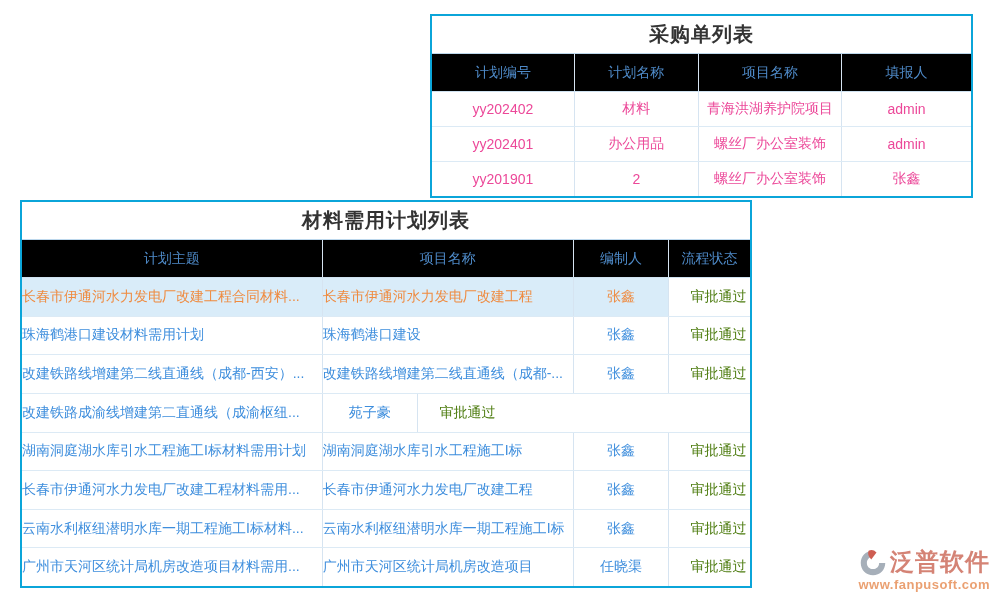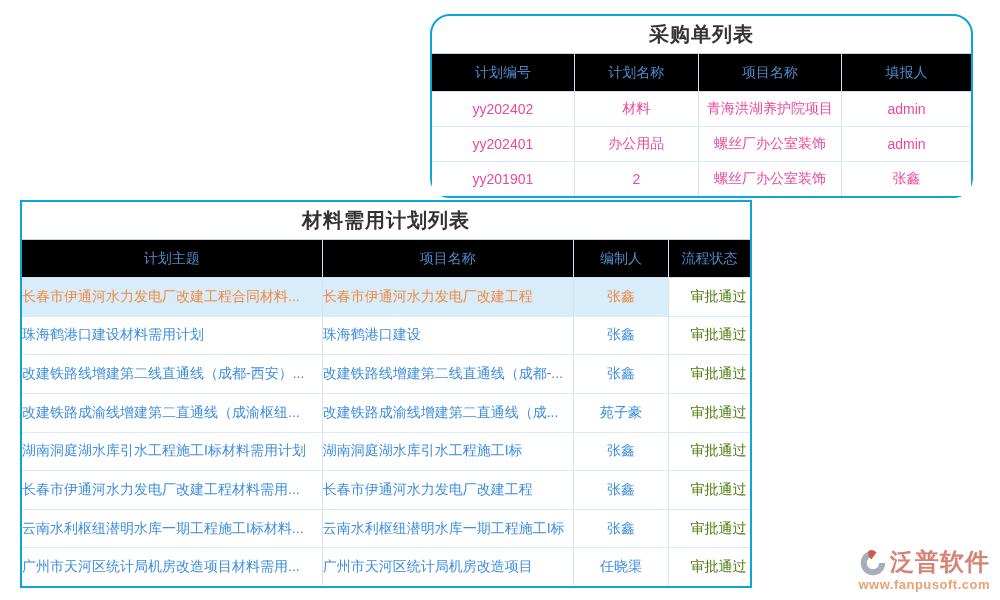--- a/index.html
+++ b/index.html
@@ -4,21 +4,21 @@
 <style>
   html,body{margin:0;padding:0;}
   body{
     width:1000px;height:600px;position:relative;background:#ffffff;
     font-family:"Liberation Sans","DejaVu Sans",sans-serif;overflow:hidden;
   }
   .panel{
     position:absolute;box-sizing:border-box;background:#ffffff;
     border:2px solid #0ba5d9;display:flex;flex-direction:column;
   }
-  #purchase-panel{left:430px;top:14px;width:543px;height:184px;border-radius:20px;}
+  #purchase-panel{left:430px;top:14px;width:543px;height:184px;}
   #material-panel{left:20px;top:200px;width:732px;height:388px;}
   .panel-title{
     flex:0 0 37px;display:flex;align-items:center;justify-content:center;
     font-size:20px;font-weight:700;color:#333333;letter-spacing:1px;
   }
   .thead{
     flex:0 0 37px;display:flex;background:#000000;color:#4e8ac8;font-size:14px;
     border-top:1px solid #bcd7ec;border-bottom:1px solid #cfe2f1;
   }
   .trow{flex:1 1 auto;display:flex;font-size:14px;background:#ffffff;}
@@ -98,21 +98,20 @@
     <div class="cell mc4 status-cell">审批通过</div>
   </div>
   <div class="trow">
     <div class="cell mc1">改建铁路线增建第二线直通线（成都-西安）...</div>
     <div class="cell mc2">改建铁路线增建第二线直通线（成都-...</div>
     <div class="cell mc3">张鑫</div>
     <div class="cell mc4 status-cell">审批通过</div>
   </div>
   <div class="trow">
     <div class="cell mc1">改建铁路成渝线增建第二直通线（成渝枢纽...</div>
-    <div class="cell mc2">改建铁路成渝线增建第二直通线（成...</div>
     <div class="cell mc3">苑子豪</div>
     <div class="cell mc4 status-cell">审批通过</div>
   </div>
   <div class="trow">
     <div class="cell mc1">湖南洞庭湖水库引水工程施工I标材料需用计划</div>
     <div class="cell mc2">湖南洞庭湖水库引水工程施工I标</div>
     <div class="cell mc3">张鑫</div>
     <div class="cell mc4 status-cell">审批通过</div>
   </div>
   <div class="trow">

